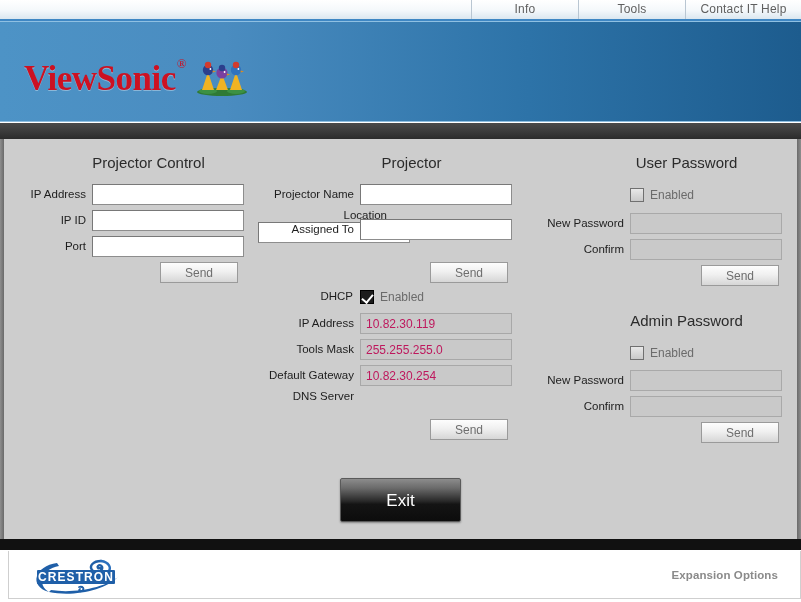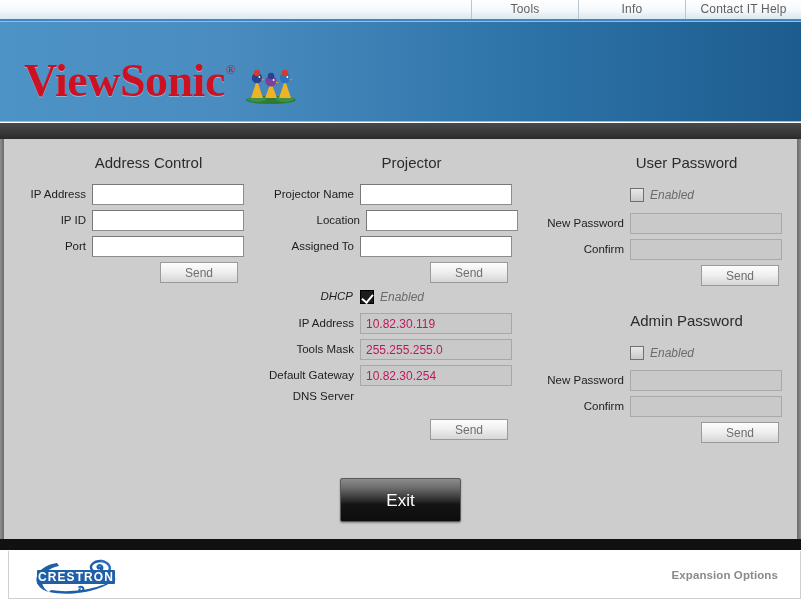--- a/index.html
+++ b/index.html
@@ -48,21 +48,21 @@
     background: linear-gradient(to right, #4d93c6 0%, #4a8cc0 28%, #2d73a8 66%, #1d5c8e 100%);
     border-top: 1px solid #8fc0e2;
     border-bottom: 1px solid #8fc0e2;
   }
   .logo-wrap {
     position: absolute; left: 24px; top: 36px;
     display: flex; align-items: flex-end;
   }
   .vs-word {
     font-family: "Liberation Serif", serif;
-    font-size: 46px;
+    font-size: 35px;
     font-weight: bold;
     color: #cc1122;
     letter-spacing: -0.5px;
     line-height: 1;
     text-shadow: 0 1px 0 rgba(255,255,255,.35);
   }
   .vs-reg {
     font-family: "Liberation Serif", serif;
     font-size: 13px;
     color: #cc1122;
@@ -148,21 +148,21 @@
     width: 78px; height: 21px;
     background: linear-gradient(to bottom, #fdfdfd 0%, #f0f0f0 45%, #d6d6d6 100%);
     border: 1px solid #9a9a9a;
     display: flex; align-items: center; justify-content: center;
     font-size: 12px;
     color: #6e6e6e;
     line-height: 1;
   }
 
   
-  .chk-row { position: absolute; display: flex; align-items: center; font-style: italic; }
+  .chk-row { position: absolute; display: flex; align-items: center; }
   .chk-label-left {
     font-size: 11.5px; color: #1d1d1d; padding-right: 7px; white-space: nowrap; line-height: 1;
   }
   .chk {
     width: 14px; height: 14px;
     border: 1px solid #707070;
     background: linear-gradient(to bottom, #e8e8e8, #c9c9c9);
     position: relative;
     flex: 0 0 auto;
   }
@@ -234,24 +234,24 @@
   }
 </style>
 </head>
 <body>
 
 <div id="page">
 
   <div class="topnav">
     <div class="topnav-inner">
       <div class="nav-tab">
+        <span>Info</span>
+      </div>
+      <div class="nav-tab">
         <span>Tools</span>
-      </div>
-      <div class="nav-tab">
-        <span>Info</span>
       </div>
       <div class="nav-tab last">
         <span>Contact IT Help</span>
       </div>
     </div>
   </div>
 
   <div class="banner">
     <div class="logo-wrap">
       <div style="position:relative;">
@@ -282,21 +282,21 @@
           <path d="M46.6 12.4 L50 13.6 L46.6 14.6 Z" fill="#e08b1d"></path>
         </svg>
       </div>
     </div>
   </div>
 
   <div class="darkbar"></div>
 
   <div class="panel">
 
-    <div class="col-title" style="left:52px; top:15px; width:185px;">Address Control</div>
+    <div class="col-title" style="left:52px; top:15px; width:185px;">Projector Control</div>
 
     <div class="field-row" style="left:10px; top:45px;">
       <div class="field-label" style="width:78px;">IP Address</div>
       <div class="txtbox" style="width:152px;"></div>
     </div>
 
     <div class="field-row" style="left:10px; top:71px;">
       <div class="field-label" style="width:78px;">IP ID</div>
       <div class="txtbox" style="width:152px;"></div>
     </div>
@@ -308,26 +308,26 @@
 
     <div class="send-btn" style="left:156px; top:123px;">Send</div>
 
     <div class="col-title" style="left:320px; top:15px; width:175px;">Projector</div>
 
     <div class="field-row" style="left:238px; top:45px;">
       <div class="field-label" style="width:118px;">Projector Name</div>
       <div class="txtbox" style="width:152px;"></div>
     </div>
 
-    <div class="field-row" style="left:244px; top:71px;">
+    <div class="field-row" style="left:254px; top:71px;flex-direction:column;">
       <div class="field-label" style="width:118px;">Location</div>
       <div class="txtbox" style="width:152px;"></div>
     </div>
 
-    <div class="field-row" style="left:238px; top:97px;">
+    <div class="field-row" style="left:238px; top:80px;">
       <div class="field-label" style="width:118px;">Assigned To</div>
       <div class="txtbox" style="width:152px;"></div>
     </div>
 
     <div class="send-btn" style="left:426px; top:123px;">Send</div>
 
     <div class="chk-row" style="left:238px; top:151px; width:250px;">
       <div class="chk-label-left" style="width:118px; text-align:right;">DHCP</div>
       <div class="chk checked"></div>
       <div class="chk-text">Enabled</div>

